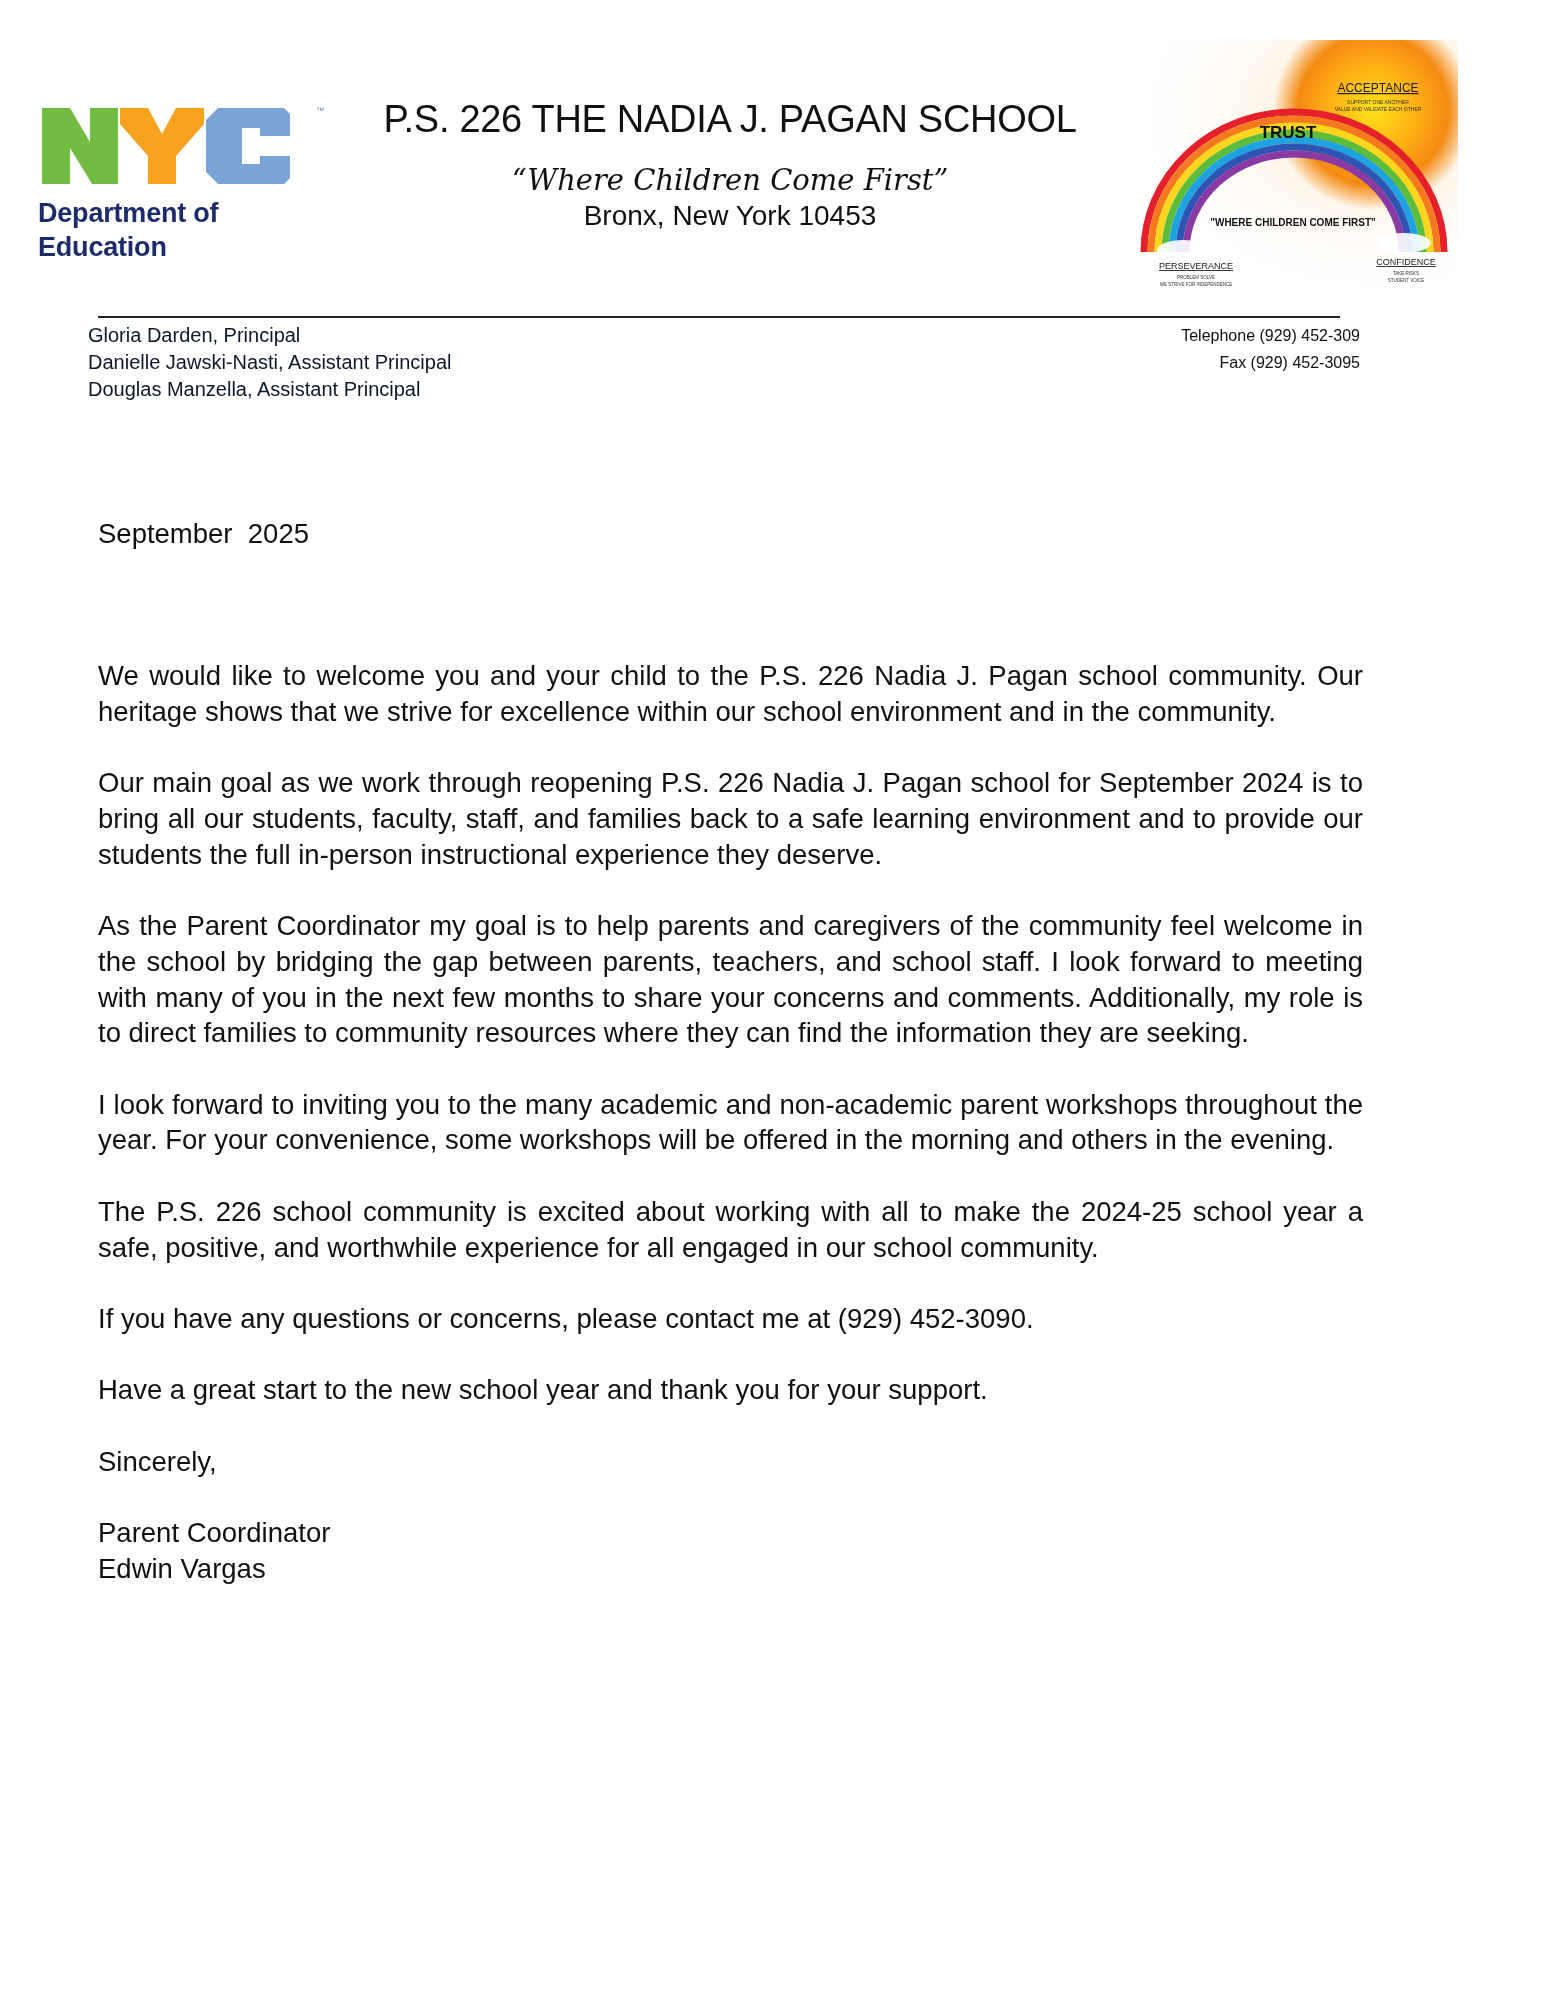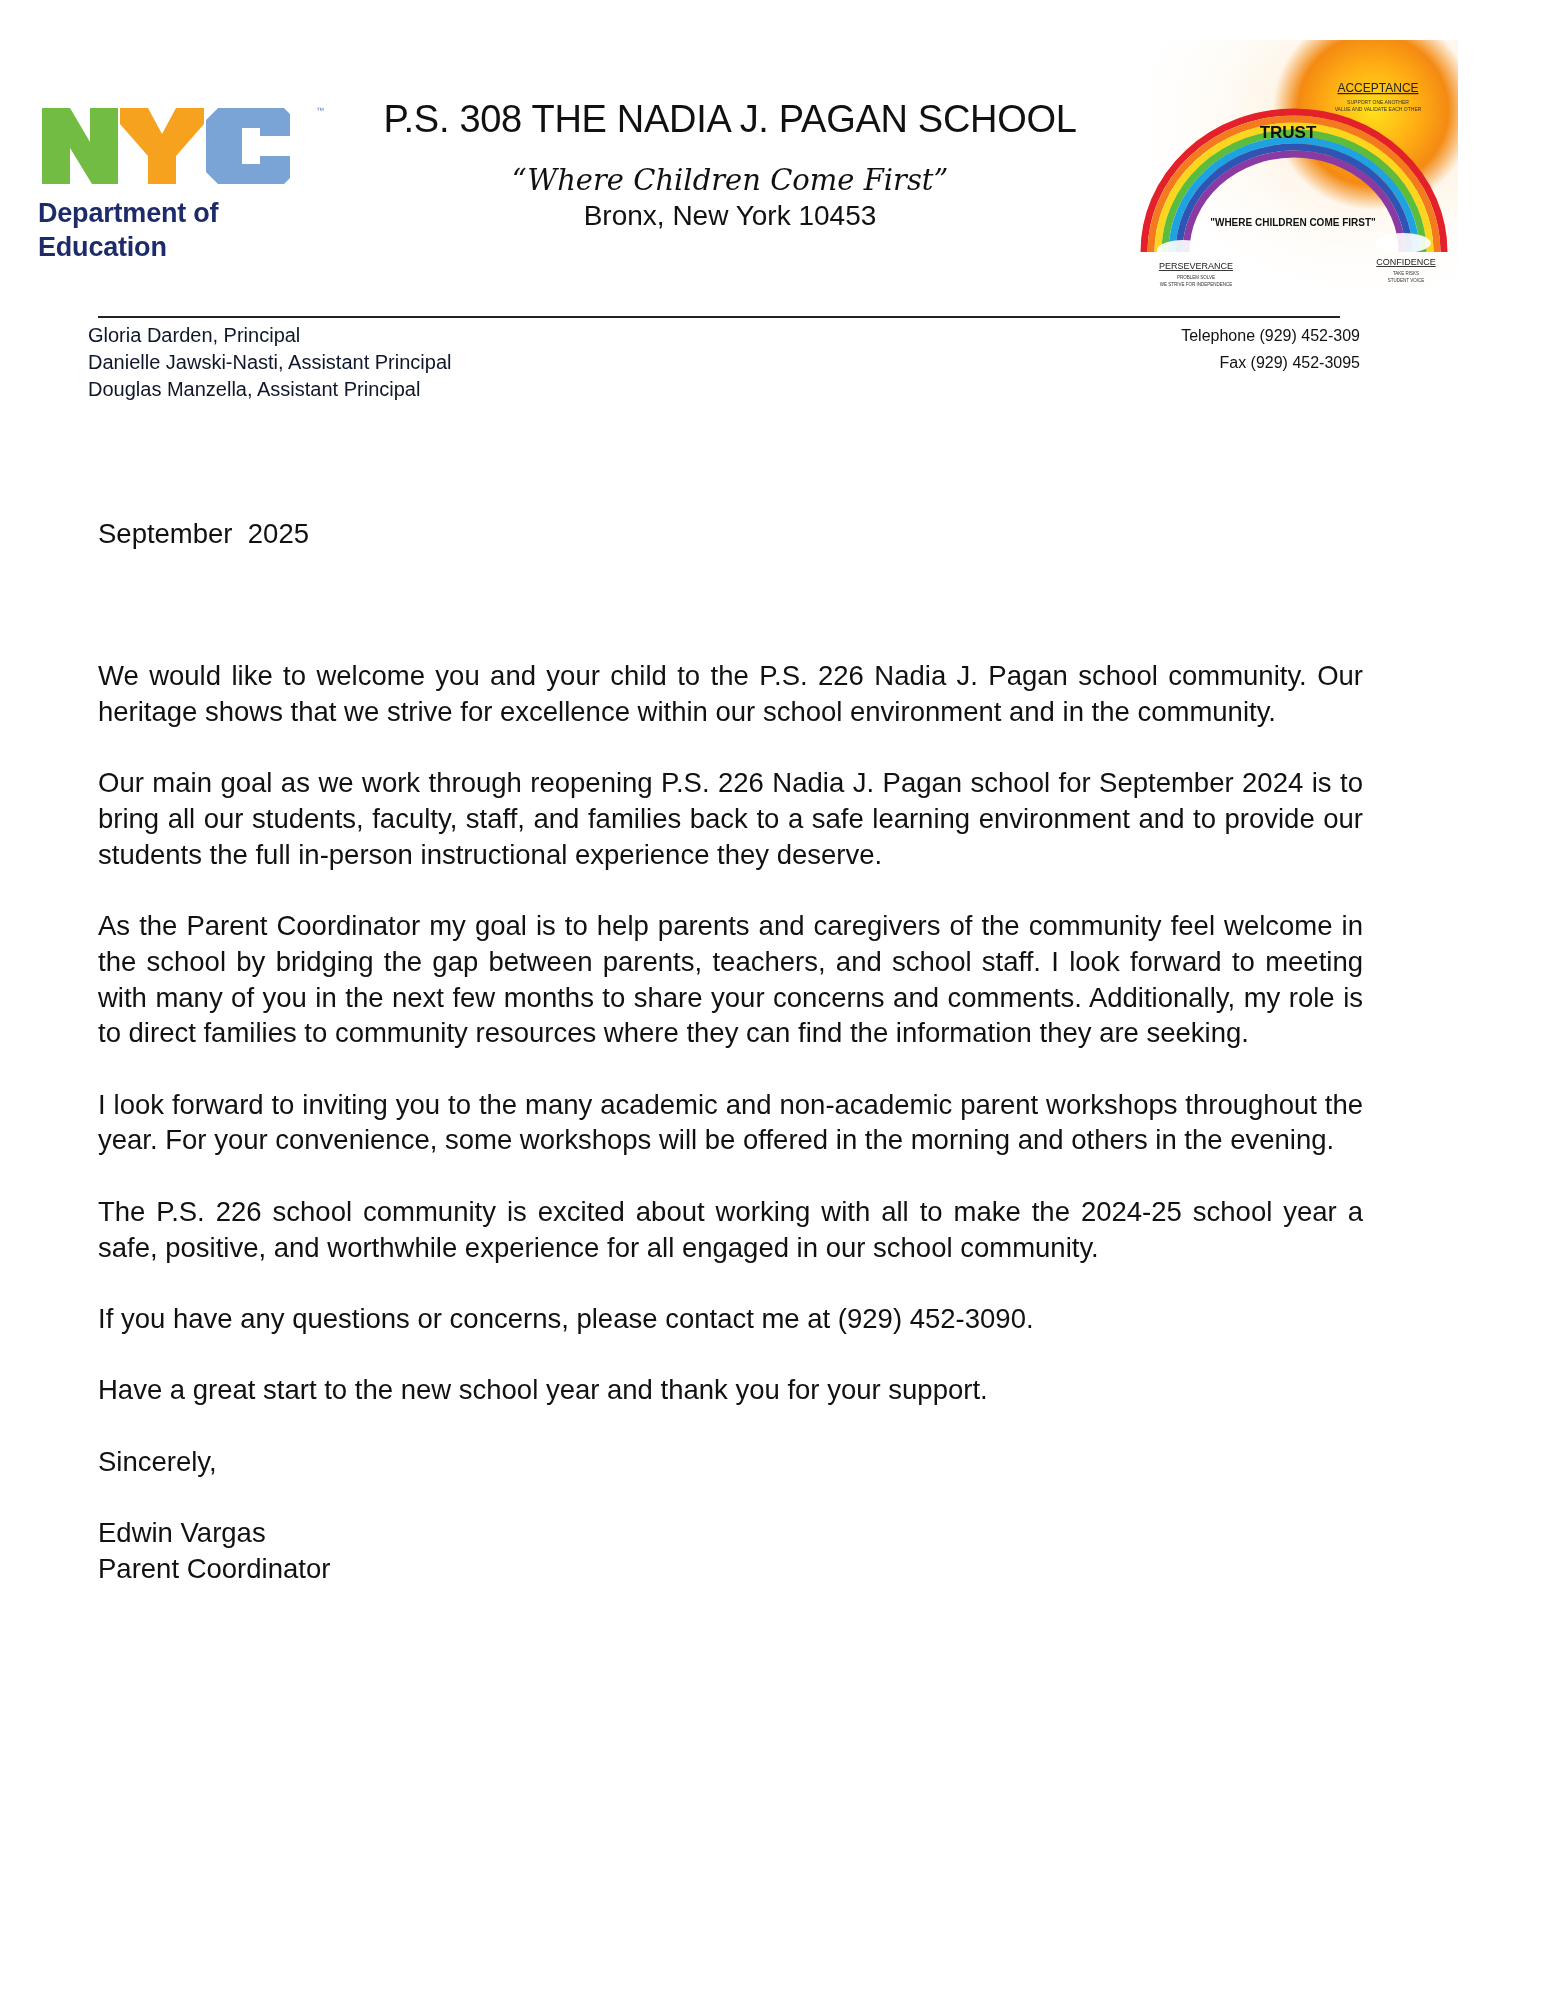--- a/index.html
+++ b/index.html
@@ -48,21 +48,21 @@
     <path d="M180 4 H246 L252 10 V32 H222 V24 H204 V60 H222 V52 H252 V74 L246 80 H180 L168 68 V16 Z" fill="#7aa3d6"></path>
   </svg>
   <span class="tm">™</span>
   <div class="doe-text">
     <div>Department of</div>
     <div>Education</div>
   </div>
 </div>
 
 <div class="school-header">
-  <div class="school-name">P.S. 308 THE NADIA J. PAGAN SCHOOL</div>
+  <div class="school-name">P.S. 226 THE NADIA J. PAGAN SCHOOL</div>
   <div class="school-motto">“Where Children Come First”</div>
   <div class="school-addr">Bronx, New York 10453</div>
 </div>
 
 <svg class="emblem" viewBox="0 0 330 250">
   <defs>
     <radialGradient id="sun" cx="0.5" cy="0.5" r="0.5">
       <stop offset="0" stop-color="#ffe11a"></stop>
       <stop offset="0.45" stop-color="#ffae14"></stop>
       <stop offset="0.75" stop-color="#f48a12"></stop>
@@ -129,15 +129,15 @@
   <p>I look forward to inviting you to the many academic and non-academic parent workshops throughout the year. For your convenience, some workshops will be offered in the morning and others in the evening.</p>
   <div class="gap"></div>
   <p>The P.S. 226 school community is excited about working with all to make the 2024-25 school year a safe, positive, and worthwhile experience for all engaged in our school community.</p>
   <div class="gap"></div>
   <p>If you have any questions or concerns, please contact me at (929) 452-3090.</p>
   <div class="gap"></div>
   <p>Have a great start to the new school year and thank you for your support.</p>
   <div class="gap"></div>
   <p>Sincerely,</p>
   <div class="gap"></div>
+  <p>Parent Coordinator</p>
   <p>Edwin Vargas</p>
-  <p>Parent Coordinator</p>
 </div>
 
 </body></html>

